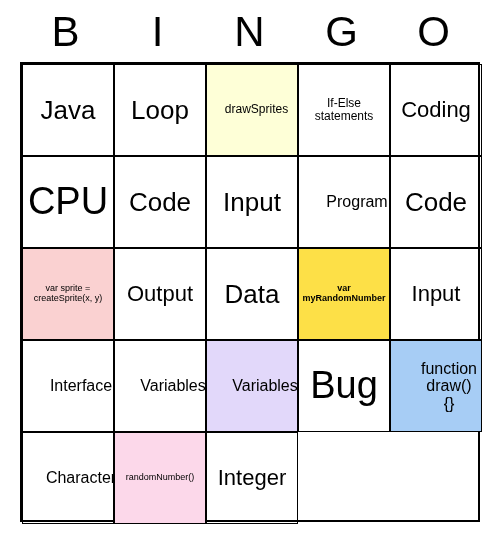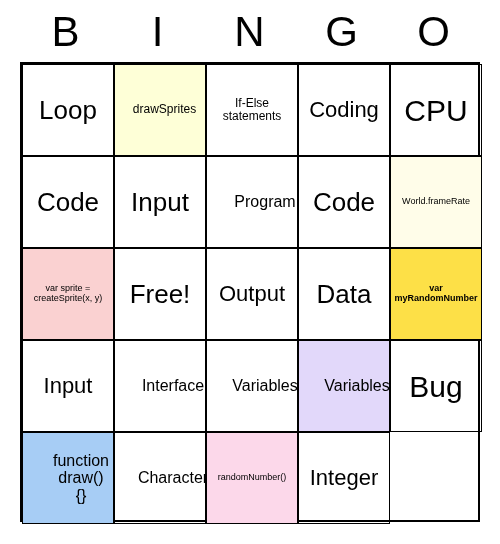--- a/index.html
+++ b/index.html
@@ -45,53 +45,52 @@
       color: #000;
       padding: 3px;
       line-height: 1.1;
       overflow: hidden;
     }
     .tiny { font-size: 9px; }
     .small { font-size: 12px; }
     .med { font-size: 16px; padding-left: 29px; }
     .lg { font-size: 22px; }
     .xl { font-size: 26px; }
-    .xxl { font-size: 30px; }
+    .xxl { font-size: 38px; }
     .bg-yellow { background: #feffd7; padding-left: 12px; }
     .bg-pink { background: #fad1d1; }
     .bg-purple { background: #fde047; font-weight: bold; }
     .bg-lightpurple { background: #e2d8fa; }
     .bg-blue { background: #a7cdf5; }
     .bg-lightpink { background: #fcd8ea; }
     .bg-paleyellow { background: #fffde9; }
   </style>
 </head>
 <body>
 
 <div class="header">
   <div class="header-letter">B</div>
   <div class="header-letter">I</div>
   <div class="header-letter">N</div>
   <div class="header-letter">G</div>
   <div class="header-letter">O</div>
 </div>
 
 <div class="grid">
+  <div class="cell xl">Java</div>
   <div class="cell xl">Loop</div>
   <div class="cell small bg-yellow">drawSprites</div>
   <div class="cell small">If-Else statements</div>
   <div class="cell lg">Coding</div>
   <div class="cell xxl">CPU</div>
   <div class="cell xl">Code</div>
   <div class="cell xl">Input</div>
   <div class="cell med">Program</div>
   <div class="cell xl">Code</div>
-  <div class="cell tiny bg-paleyellow">World.frameRate</div>
   <div class="cell tiny bg-pink">var sprite = createSprite(x, y)</div>
-  <div class="cell xl">Free!</div>
   <div class="cell lg">Output</div>
   <div class="cell xl">Data</div>
   <div class="cell tiny bg-purple">var myRandomNumber</div>
   <div class="cell lg">Input</div>
   <div class="cell med">Interface</div>
   <div class="cell med">Variables</div>
   <div class="cell med bg-lightpurple">Variables</div>
   <div class="cell xxl">Bug</div>
   <div class="cell med bg-blue">function draw() {}</div>
   <div class="cell med">Character</div>

